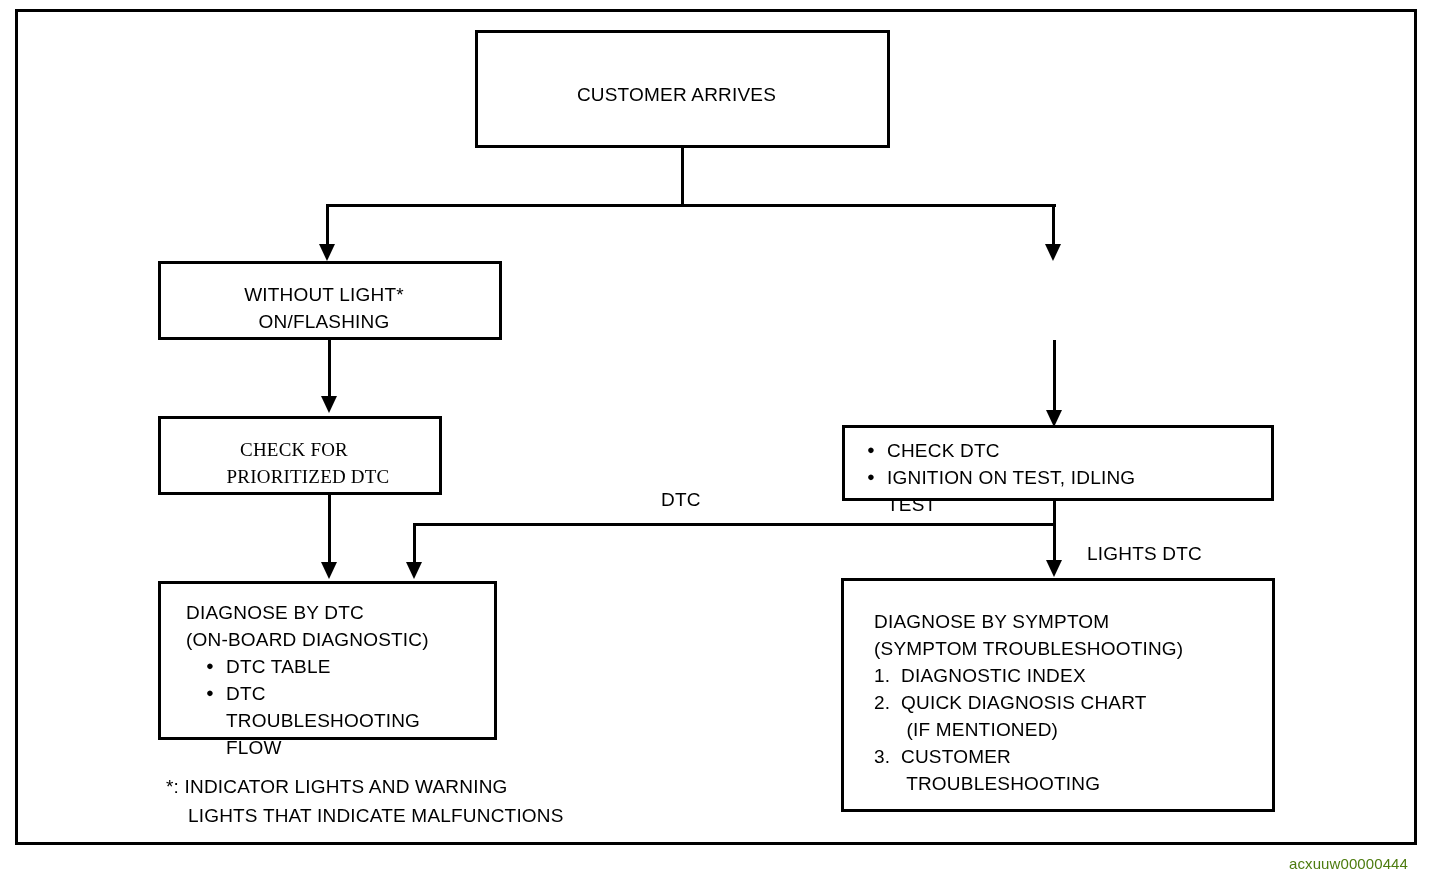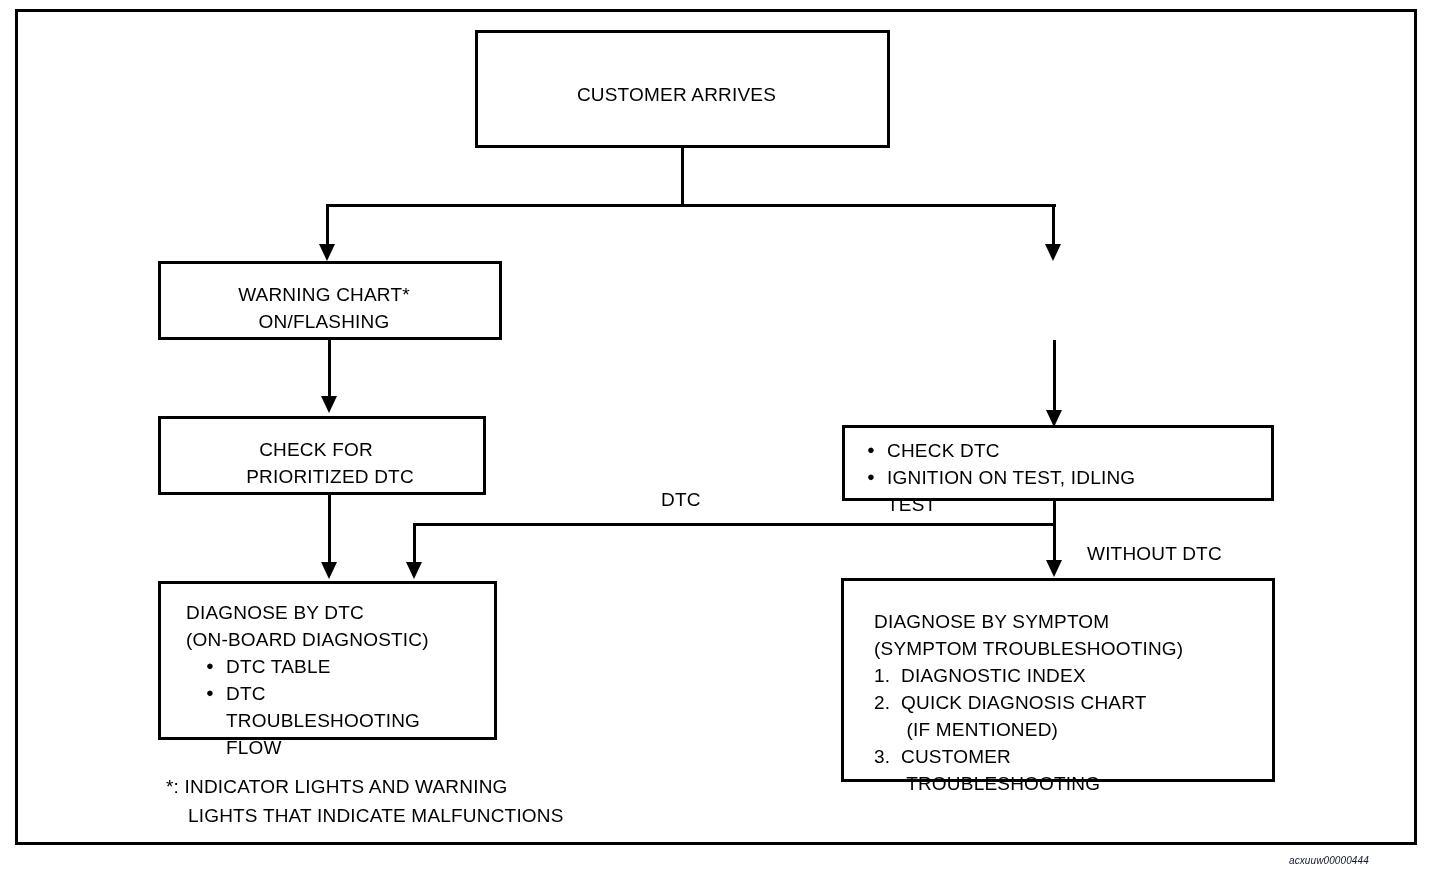--- a/index.html
+++ b/index.html
@@ -73,24 +73,23 @@
   .note {
     position: absolute;
     font-size: 19px;
     line-height: 29px;
     color: #000000;
     white-space: pre;
     letter-spacing: 0.2px;
   }
   .figure-id {
     position: absolute;
-    font-size: 10px;
-    color: #0f172a;
+    font-size: 15px;
+    color: #4d7c0f;
     letter-spacing: 0.1px;
-    font-style: italic;
   }
   ul.bullets {
     list-style: none;
     margin: 0;
     padding: 0;
   }
   ul.bullets > li {
     position: relative;
     padding-left: 22px;
     white-space: pre;
@@ -137,32 +136,32 @@
 
   <div class="line h-line" style="left:326px; top:204px; width:730px;"></div>
 
   <div class="line v-line" style="left:326px; top:204px; height:44px;"></div>
   <div class="arrow-head" style="left:319px; top:244px;"></div>
 
   <div class="line v-line" style="left:1052px; top:204px; height:44px;"></div>
   <div class="arrow-head" style="left:1045px; top:244px;"></div>
 
   <div class="box center-box" style="left:158px; top:261px; width:344px; height:79px;">
-    <div class="inner" style="top:17px;">WARNING CHART*</div>
+    <div class="inner" style="top:17px;">WITHOUT LIGHT*</div>
     <div class="inner" style="top:44px;">ON/FLASHING</div>
   </div>
 
 
   <div class="line v-line" style="left:328px; top:340px; height:59px;"></div>
   <div class="arrow-head" style="left:321px; top:396px;"></div>
 
   <div class="line v-line" style="left:1053px; top:340px; height:73px;"></div>
   <div class="arrow-head" style="left:1046px; top:410px;"></div>
 
-  <div class="box center-box" style="left:158px; top:416px; width:328px; height:79px;">
+  <div class="box center-box" style="left:158px; top:416px; width:284px; height:79px;font-family:Liberation Serif, serif;">
     <div class="inner" style="top:17px;">CHECK FOR</div>
     <div class="inner" style="top:44px;padding-left:28px;">PRIORITIZED DTC</div>
   </div>
 
   <div class="box left-box" style="left:842px; top:425px; width:432px; height:76px;">
     <ul class="bullets" style="position:absolute; left:20px; top:9px; right:8px;">
       <li>CHECK DTC</li>
       <li>IGNITION ON TEST, IDLING
 TEST</li>
     </ul>
@@ -172,34 +171,34 @@
   <div class="arrow-head" style="left:321px; top:562px;"></div>
 
   <div class="line v-line" style="left:1053px; top:501px; height:25px;"></div>
   <div class="line h-line" style="left:413px; top:523px; width:643px;"></div>
   <div class="line v-line" style="left:413px; top:523px; height:44px;"></div>
   <div class="arrow-head" style="left:406px; top:562px;"></div>
   <div class="edge-label" style="left:661px; top:489px;">DTC</div>
 
   <div class="line v-line" style="left:1053px; top:523px; height:44px;"></div>
   <div class="arrow-head" style="left:1046px; top:560px;"></div>
-  <div class="edge-label" style="left:1087px; top:543px;">WITHOUT DTC</div>
+  <div class="edge-label" style="left:1087px; top:543px;">LIGHTS DTC</div>
 
   <div class="box left-box" style="left:158px; top:581px; width:339px; height:159px;">
     <div class="inner plain-line" style="top:15px; left:25px;">DIAGNOSE BY DTC</div>
     <div class="inner plain-line" style="top:42px; left:25px;">(ON-BOARD DIAGNOSTIC)</div>
     <ul class="bullets" style="position:absolute; left:43px; top:69px; right:6px;">
       <li>DTC TABLE</li>
       <li>DTC
 TROUBLESHOOTING
 FLOW</li>
     </ul>
   </div>
 
-  <div class="box left-box" style="left:841px; top:578px; width:434px; height:204px;padding-left:8px;">
+  <div class="box left-box" style="left:841px; top:578px; width:434px; height:234px;padding-left:8px;">
     <div class="inner plain-line" style="top:27px; left:30px;">DIAGNOSE BY SYMPTOM</div>
     <div class="inner plain-line" style="top:54px; left:30px;">(SYMPTOM TROUBLESHOOTING)</div>
     <ol class="numbered" style="position:absolute; left:30px; top:81px; right:8px;">
       <li>DIAGNOSTIC INDEX</li>
       <li>QUICK DIAGNOSIS CHART
  (IF MENTIONED)</li>
       <li>CUSTOMER
  TROUBLESHOOTING</li>
     </ol>
   </div>

